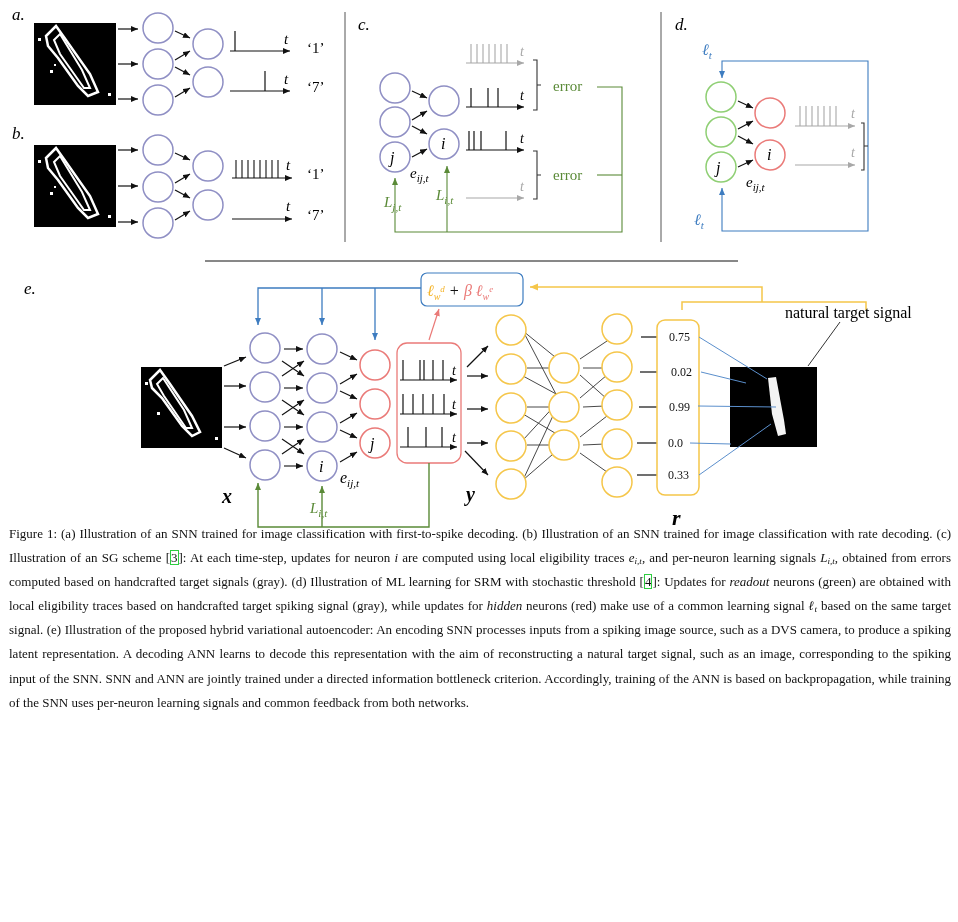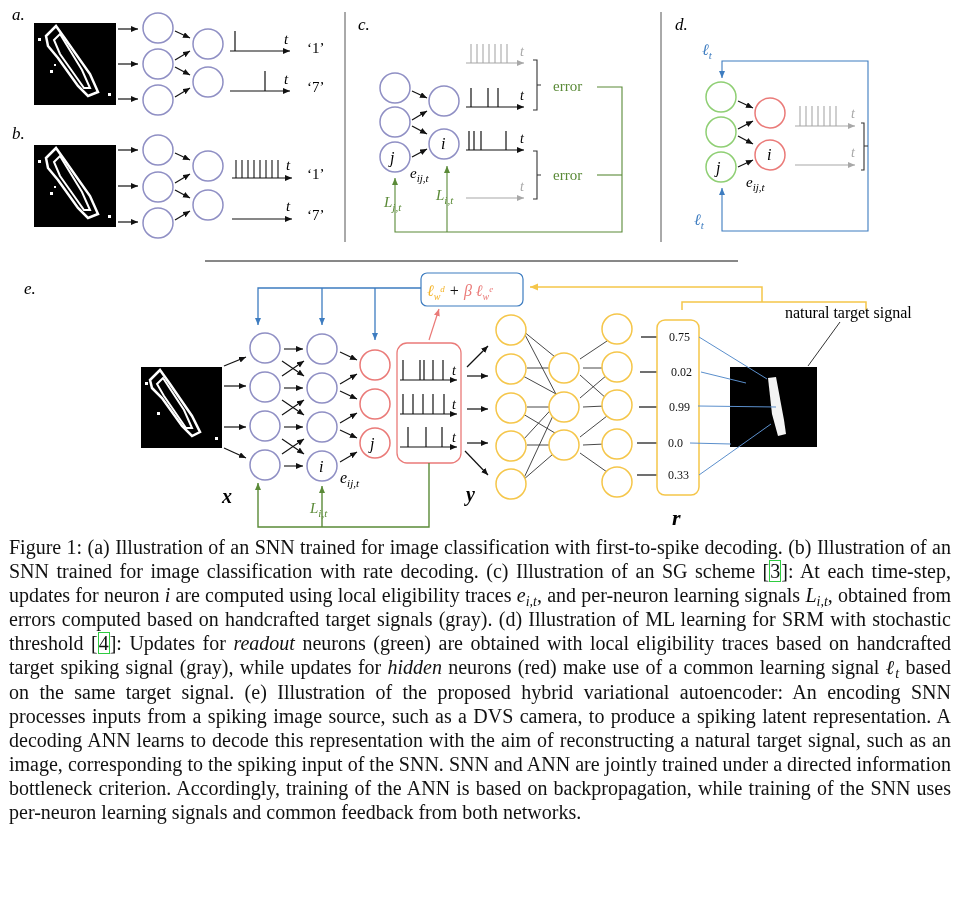--- a/index.html
+++ b/index.html
@@ -1,22 +1,22 @@
 <!DOCTYPE html>
 <html><head>
 <meta charset="utf-8">
 <style>
   html, body { margin: 0; padding: 0; background: #ffffff; }
   body { width: 958px; height: 922px; position: relative; overflow: hidden;
          font-family: "Liberation Serif", "DejaVu Serif", serif; color: #111; }
   #fig { position: absolute; left: 0; top: 0; width: 958px; height: 545px; }
   #fig text { font-family: "Liberation Serif", "DejaVu Serif", serif; }
   .it { font-style: italic; }
-  .caption { position: absolute; left: 9px; top: 535px; width: 942px;
-             font-size: 20px; line-height: 24.1px; text-align: justify;
+  .caption { position: absolute; left: 9px; top: 522px; width: 942px;
+             font-size: 13px; line-height: 24.1px; text-align: justify;
              text-align-last: left; color: #111; }
   .caption .ref { outline: 1.5px solid #2ecc40; outline-offset: -1px; padding: 0 1px; }
   .caption i { font-style: italic; }
   .caption sub { font-size: 0.7em; vertical-align: -0.25em; line-height: 0; }
 </style>
 </head>
 <body>
 
 <svg id="fig" viewBox="0 0 958 545" xmlns="http://www.w3.org/2000/svg">
   <defs>

